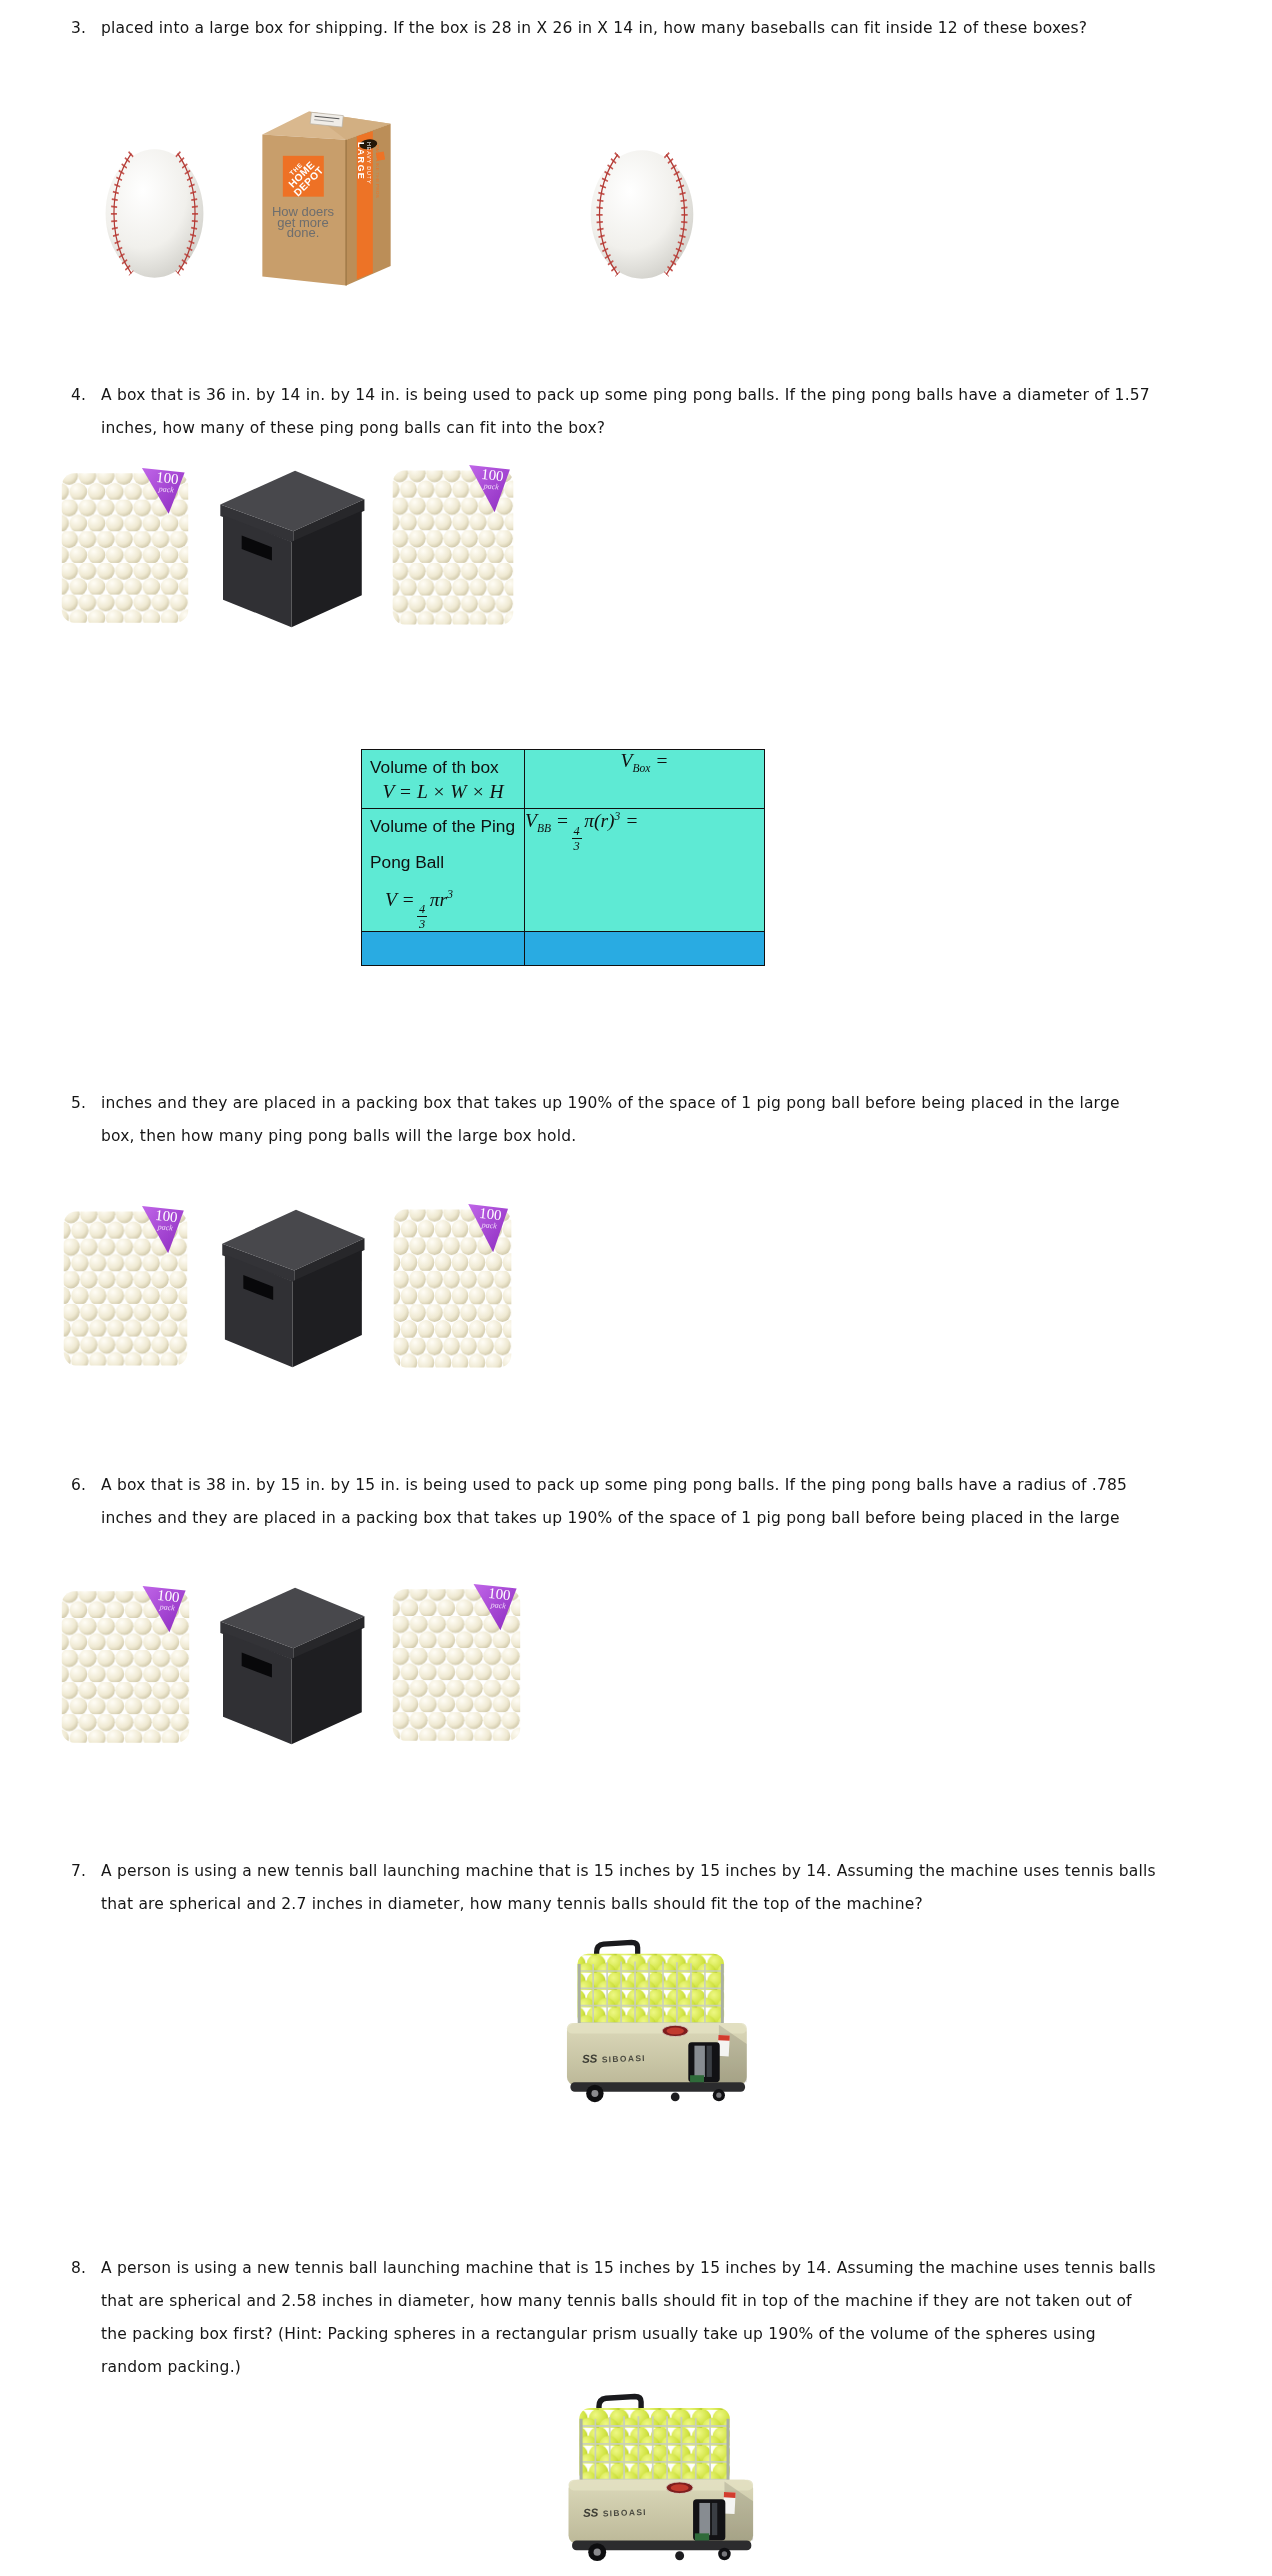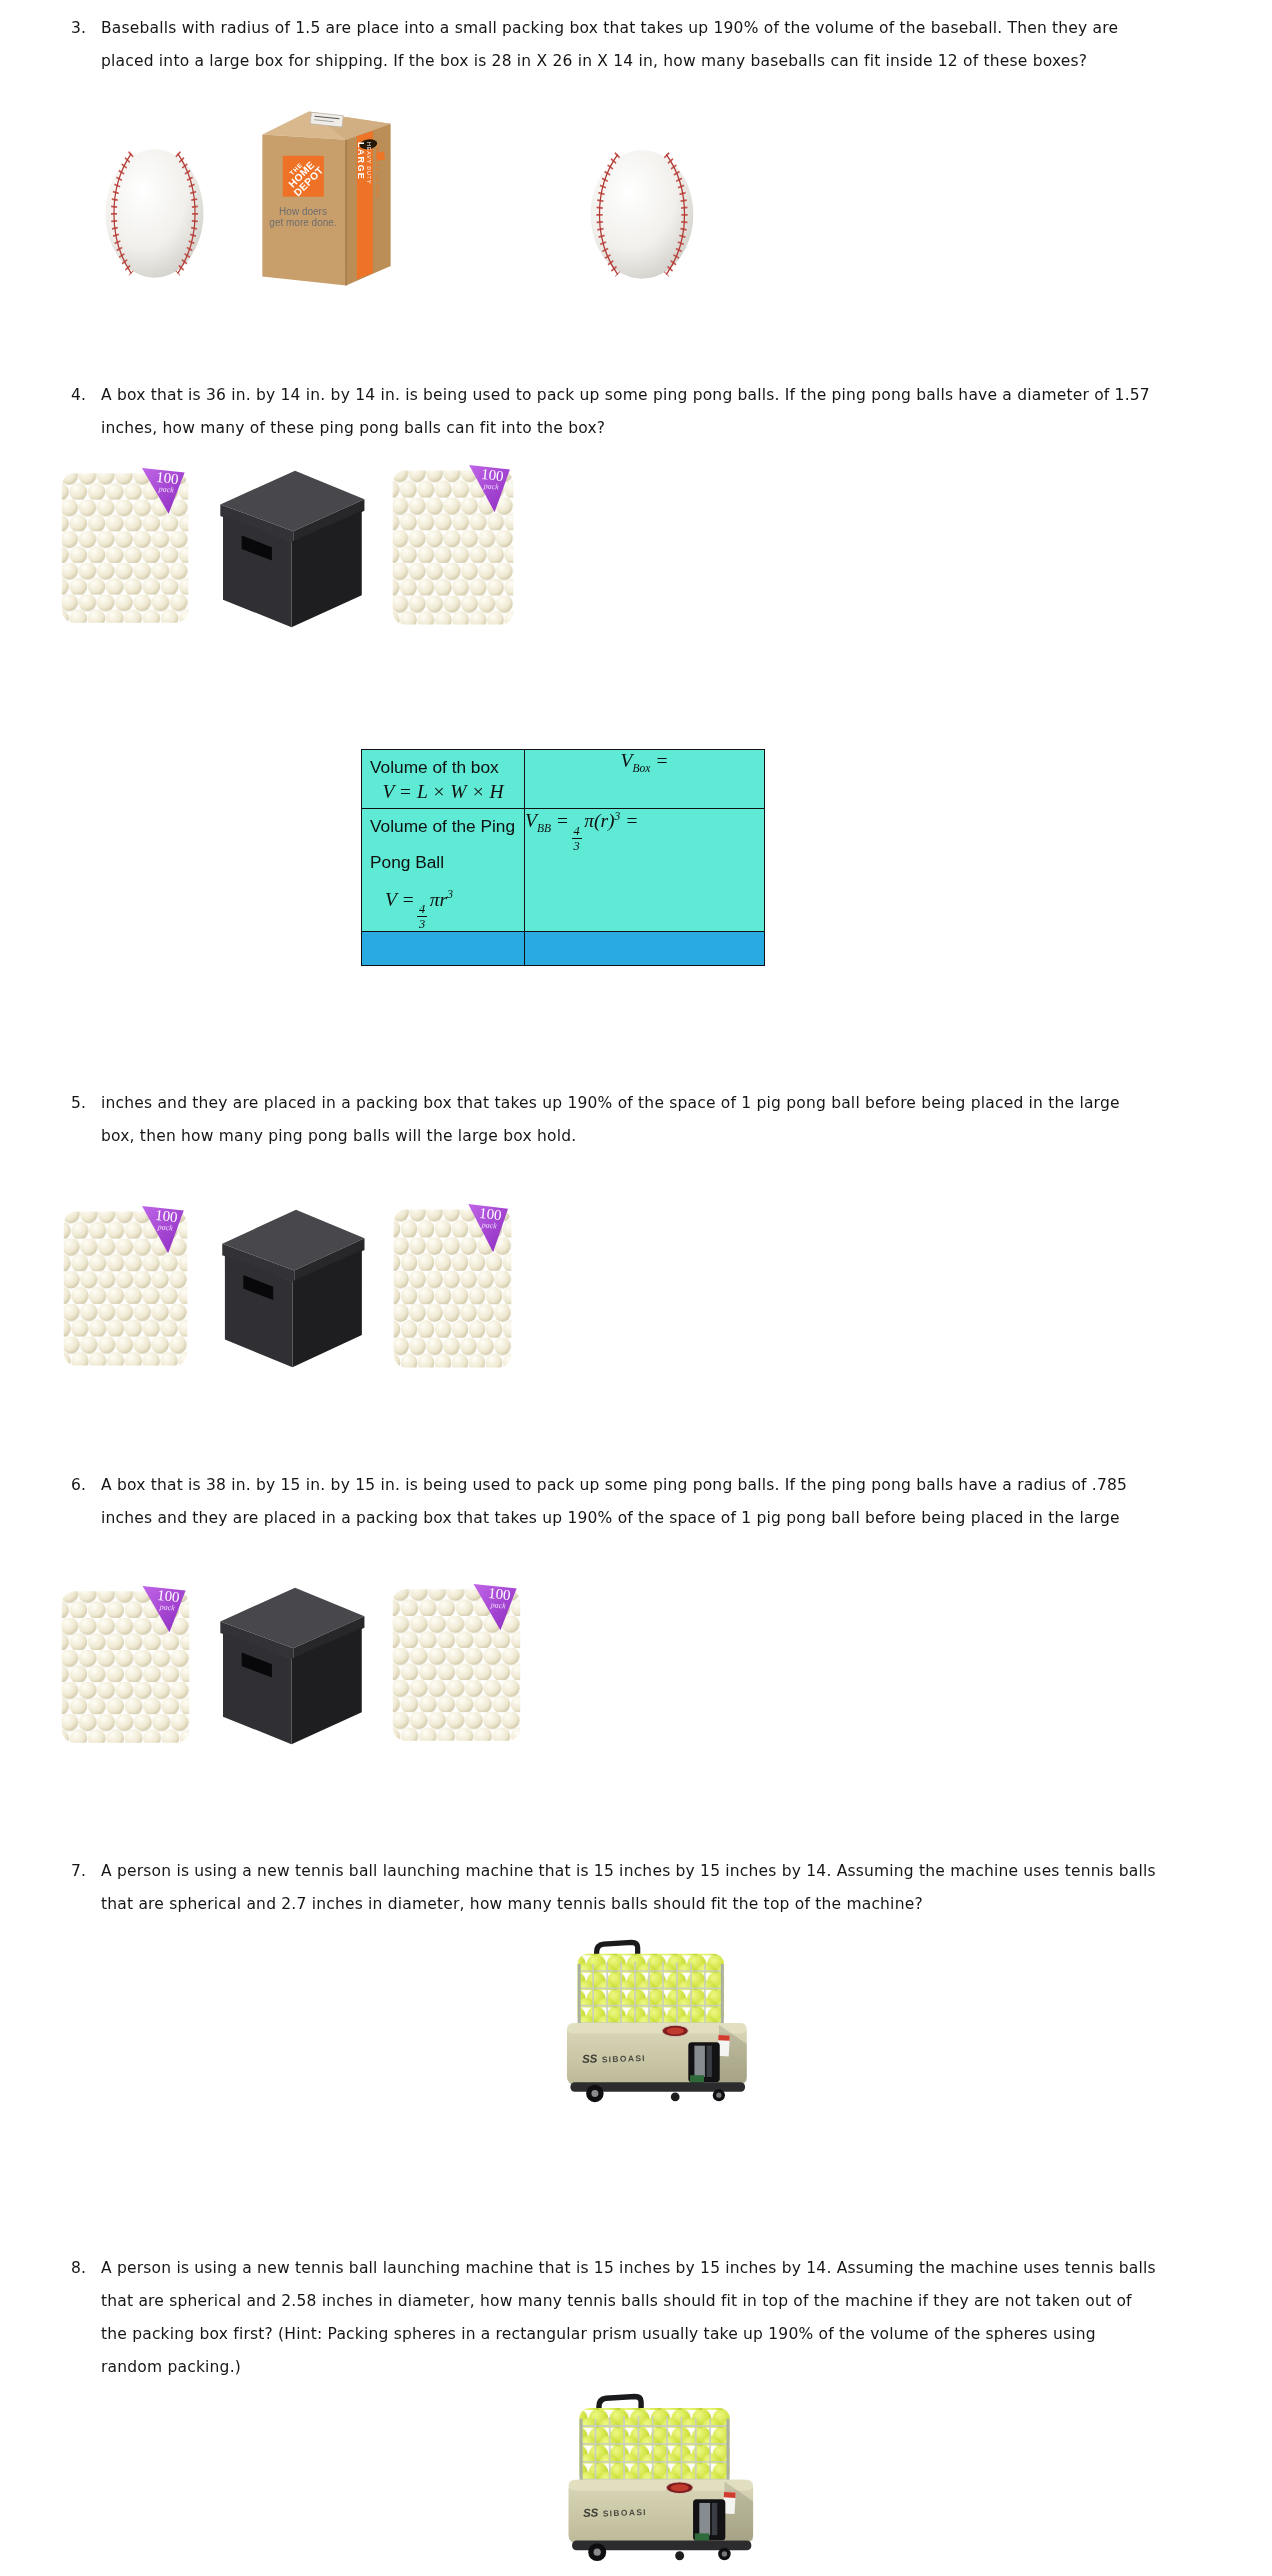--- a/index.html
+++ b/index.html
@@ -20,21 +20,21 @@
   .pp-badge{position:absolute;top:1.8px;right:0;width:46px;text-align:center;
             transform:rotate(6deg);color:#fff;pointer-events:none}
   .pp-badge .b-count{display:block;font-family:"Liberation Serif",serif;font-size:15px;line-height:16px}
   .pp-badge .b-unit{display:block;font-family:"Liberation Serif",serif;font-style:italic;font-size:8px;line-height:8px;color:#efd9f7}
   
   .hd-logo{position:absolute;left:26px;top:57px;width:41px;height:41px;display:flex;align-items:center;justify-content:center;overflow:hidden}
   .hd-logo .rot{transform:rotate(-45deg);text-align:center;color:#fff;font-family:"Liberation Sans",sans-serif;font-weight:bold;line-height:1}
   .hd-logo .l1{font-size:6.2px;letter-spacing:0.9px}
   .hd-logo .l2,.hd-logo .l3{font-size:10.2px;letter-spacing:0.4px}
   .hd-tagline{position:absolute;left:7px;top:108px;width:78px;text-align:center;color:#6e6e6e;
-              font-size:10px;line-height:10.7px;font-family:"Liberation Sans",sans-serif}
+              font-size:13px;line-height:10.7px;font-family:"Liberation Sans",sans-serif}
   .hd-side{position:absolute;left:99px;top:43px;height:133px;writing-mode:vertical-rl;
            color:#fff;font-family:"Liberation Sans",sans-serif;display:flex;flex-direction:column}
   .hd-side .hd1{font-size:5.3px;letter-spacing:0.9px;margin-bottom:5.3px}
   .hd-side .hd2{font-size:9px;font-weight:bold;letter-spacing:1.3px}
   .hd-pack{position:absolute;left:118px;top:46px;height:107px;writing-mode:vertical-rl;
            color:#ed7326;font-size:4.4px;letter-spacing:0.4px;font-family:"Liberation Sans",sans-serif}
   
   .m-brand{position:absolute;left:36px;top:114px;display:flex;align-items:baseline;gap:4.4px;color:#3e3e35;
            font-family:"Liberation Sans",sans-serif;transform:rotate(-2deg)}
   .m-ss{font-style:italic;font-weight:bold;font-size:11.5px}
@@ -176,21 +176,20 @@
       <circle cx="148" cy="183" r="5" fill="#1c1c1f"></circle>
       <circle cx="198" cy="181" r="7" fill="#101013"></circle>
         <circle cx="198" cy="181" r="3" fill="#77777c"></circle>
     </g>
   </defs>
 </svg>
 
 <div class="prob" style="top:12.4px">
   <span class="pnum">3.</span>
   <div class="plines">
-    <div class="line">Baseballs with radius of 1.5 are place into a small packing box that takes up 190% of the volume of the baseball. Then they are</div>
     <div class="line">placed into a large box for shipping. If the box is 28 in X 26 in X 14 in, how many baseballs can fit inside 12 of these boxes?</div>
   </div>
 </div>
 
 <div class="imgw" style="left:103px;top:146px;width:103px;height:135px">
   <svg viewBox="0 0 120 124" preserveAspectRatio="none">
       <use href="#g-baseball"></use>
     </svg>
 </div>
 

